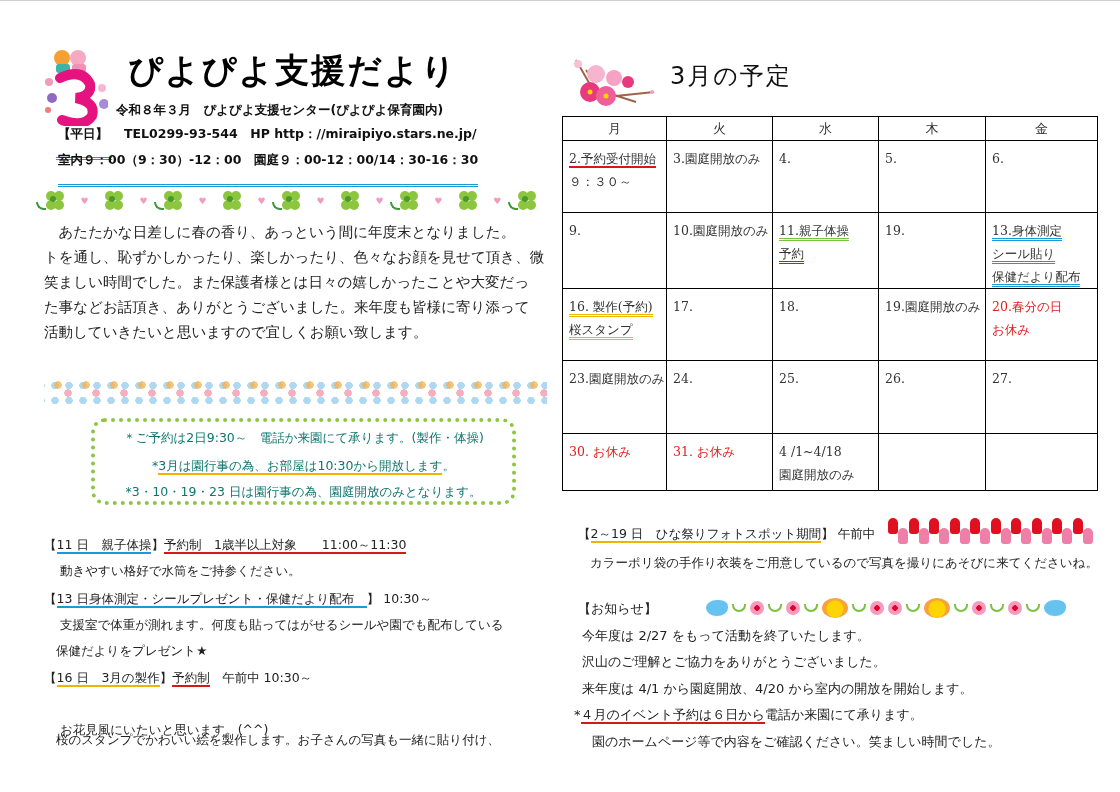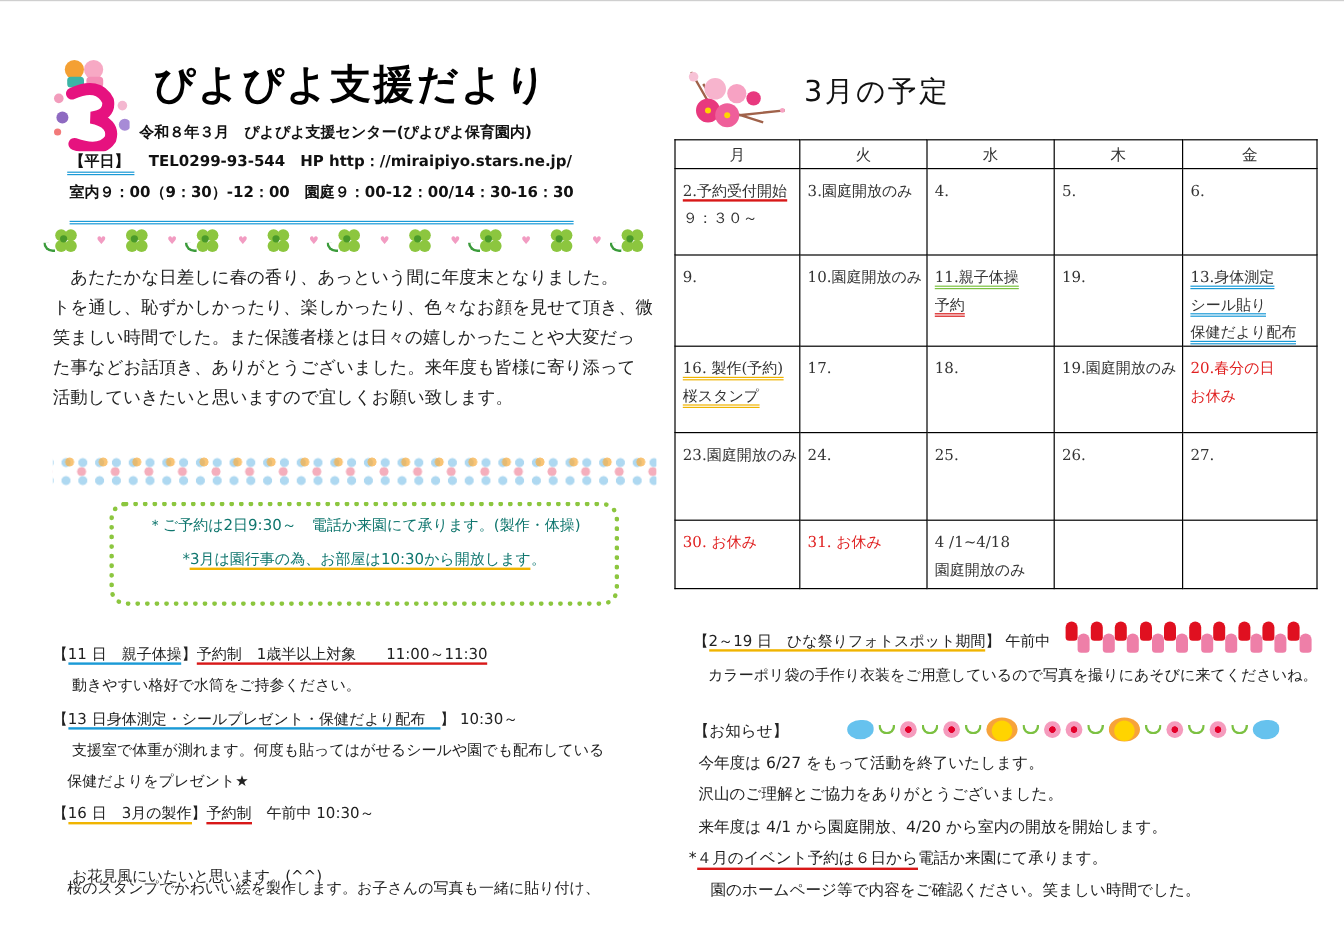--- a/index.html
+++ b/index.html
@@ -6,21 +6,21 @@
   html, body { width: 1120px; height: 792px; background: #ffffff; overflow: hidden; }
   body { position: relative; font-family: "DejaVu Sans", "Liberation Sans", sans-serif; color: #111; }
   .topline { position: absolute; left: 0; top: 0; width: 1120px; height: 1px; background: #cfcfcf; }
   .abs { position: absolute; white-space: nowrap; }
 
   
   .logo3 { position: absolute; left: 44px; top: 48px; width: 64px; height: 78px; }
   .title { left: 128px; top: 48px; font-size: 34px; font-weight: bold; letter-spacing: 2px; color: #000; }
   .subtitle { left: 116px; top: 102px; font-size: 12.5px; font-weight: bold; color: #111; }
   .contact { left: 56px; top: 126px; font-size: 12.5px; font-weight: bold; color: #111; }
-  .contact .tag { display: inline-block; border-bottom: 3px double #1a9ad6; padding: 0 4px 0 2px; margin-right: 12px; }
+  .contact .tag { display: inline-block; border-bottom: 3px double #1a9ad6; padding: 0 4px 14px 2px; margin-right: 12px; }
   .hours { left: 58px; top: 152px; font-size: 12.5px; font-weight: bold; color: #111; border-bottom: 3px double #1a9ad6; padding-bottom: 15px; }
 
   
   .clover-strip { position: absolute; left: 36px; top: 188px; width: 510px; height: 26px; display: flex; align-items: center; justify-content: space-between; }
   .clover { width: 38px; height: 22px; position: relative; }
   .clover span { position: absolute; width: 10px; height: 10px; border-radius: 50%; background: #8cc63f; }
   .clover .c1 { left: 10px; top: 1px; } .clover .c2 { left: 18px; top: 1px; }
   .clover .c3 { left: 10px; top: 10px; } .clover .c4 { left: 18px; top: 10px; }
   .clover .c5 { left: 14px; top: 6px; width: 6px; height: 6px; background: #4a9a2a; }
   .clover .tail { position: absolute; left: 0; top: 12px; width: 10px; height: 8px; border: 2px solid #3b9b3b; border-top: none; border-right: none; border-radius: 0 0 0 8px; background: transparent; }
@@ -197,20 +197,21 @@
   <p>笑ましい時間でした。また保護者様とは日々の嬉しかったことや大変だっ</p>
   <p>た事などお話頂き、ありがとうございました。来年度も皆様に寄り添って</p>
   <p>活動していきたいと思いますので宜しくお願い致します。</p>
 </div>
 
 <div class="check-strip"></div>
 
 <div class="notice">
   <div class="line l1">＊ご予約は2日9:30～　電話か来園にて承ります。(製作・体操)</div>
   <div class="line l2"><span>*</span><span class="u-orange">3月は園行事の為、お部屋は10:30から開放します</span><span>。</span></div>
+  <div class="line l3">*3・10・19・23 日は園行事の為、園庭開放のみとなります。</div>
 </div>
 
 <div class="abs ev" style="left:44px; top:537px;">
   <span>【</span><span class="u-blue">11 日　親子体操</span><span>】</span><span class="u-red">予約制　1歳半以上対象　　11:00～11:30</span>
 </div>
 <div class="abs ev" style="left:60px; top:563px;">動きやすい格好で水筒をご持参ください。</div>
 
 <div class="abs ev" style="left:44px; top:591px;">
   <span>【</span><span class="u-blue">13 日身体測定・シールプレゼント・保健だより配布　</span><span>】</span>&nbsp;<span>10:30～</span>
 </div>
@@ -391,19 +392,19 @@
     <i class="flower"></i>
     <i class="vine"></i>
     <i class="chick"></i>
     <i class="vine"></i>
     <i class="flower"></i>
     <i class="vine"></i>
     <i class="flower"></i>
     <i class="vine"></i>
     <i class="bird"></i>
 </div>
-<div class="abs" style="left:582px; top:627px; font-size:13px; color:#222;">今年度は 6/27 をもって活動を終了いたします。</div>
+<div class="abs" style="left:582px; top:627px; font-size:13px; color:#222;">今年度は 2/27 をもって活動を終了いたします。</div>
 <div class="abs" style="left:582px; top:653px; font-size:13px; color:#222;">沢山のご理解とご協力をありがとうございました。</div>
 <div class="abs" style="left:582px; top:680px; font-size:13px; color:#222;">来年度は 4/1 から園庭開放、4/20 から室内の開放を開始します。</div>
 <div class="abs" style="left:574px; top:706px; font-size:13px; color:#222;">
   <span>*</span><span class="u-red">４月のイベント予約は６日から</span><span>電話か来園にて承ります。</span>
 </div>
 <div class="abs" style="left:592px; top:733px; font-size:13px; color:#222;">園のホームページ等で内容をご確認ください。笑ましい時間でした。</div>
 
 </body></html>

